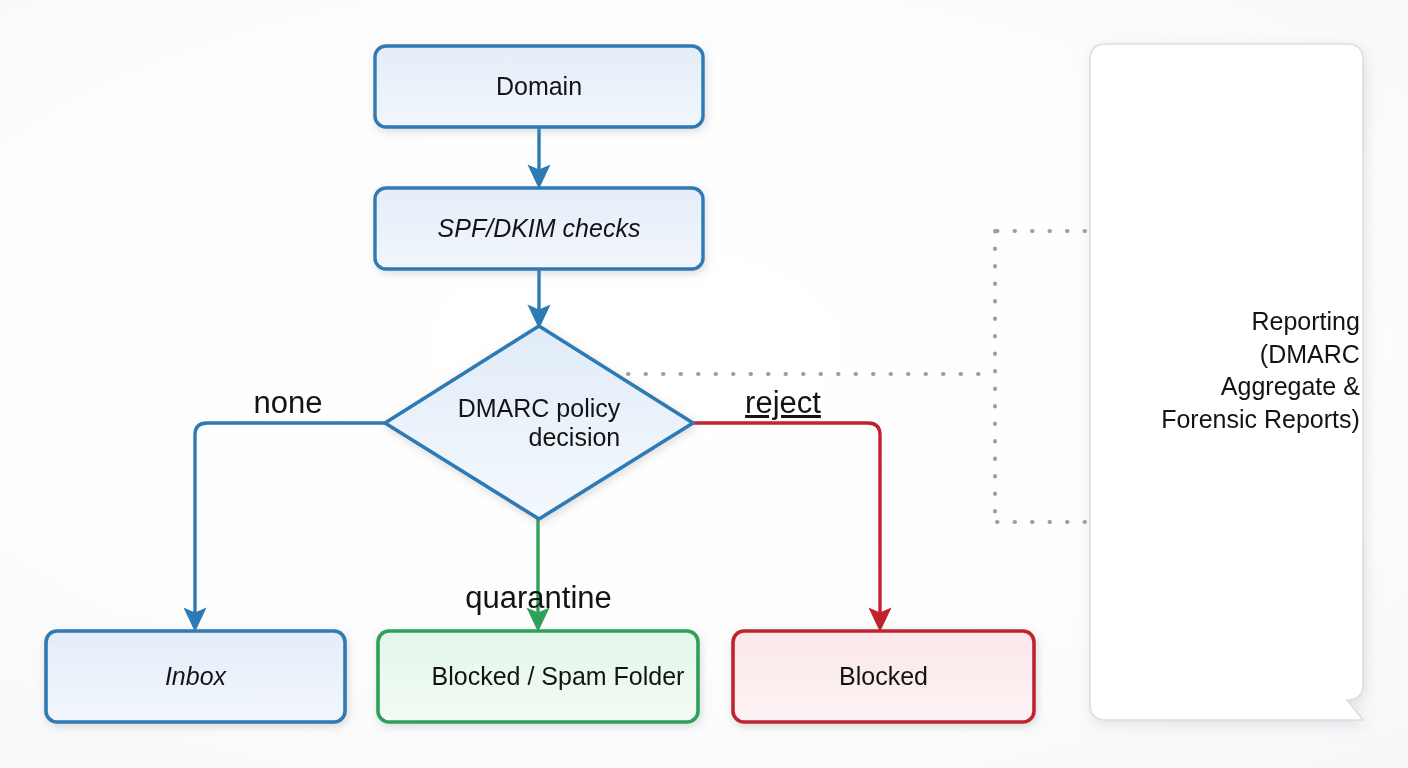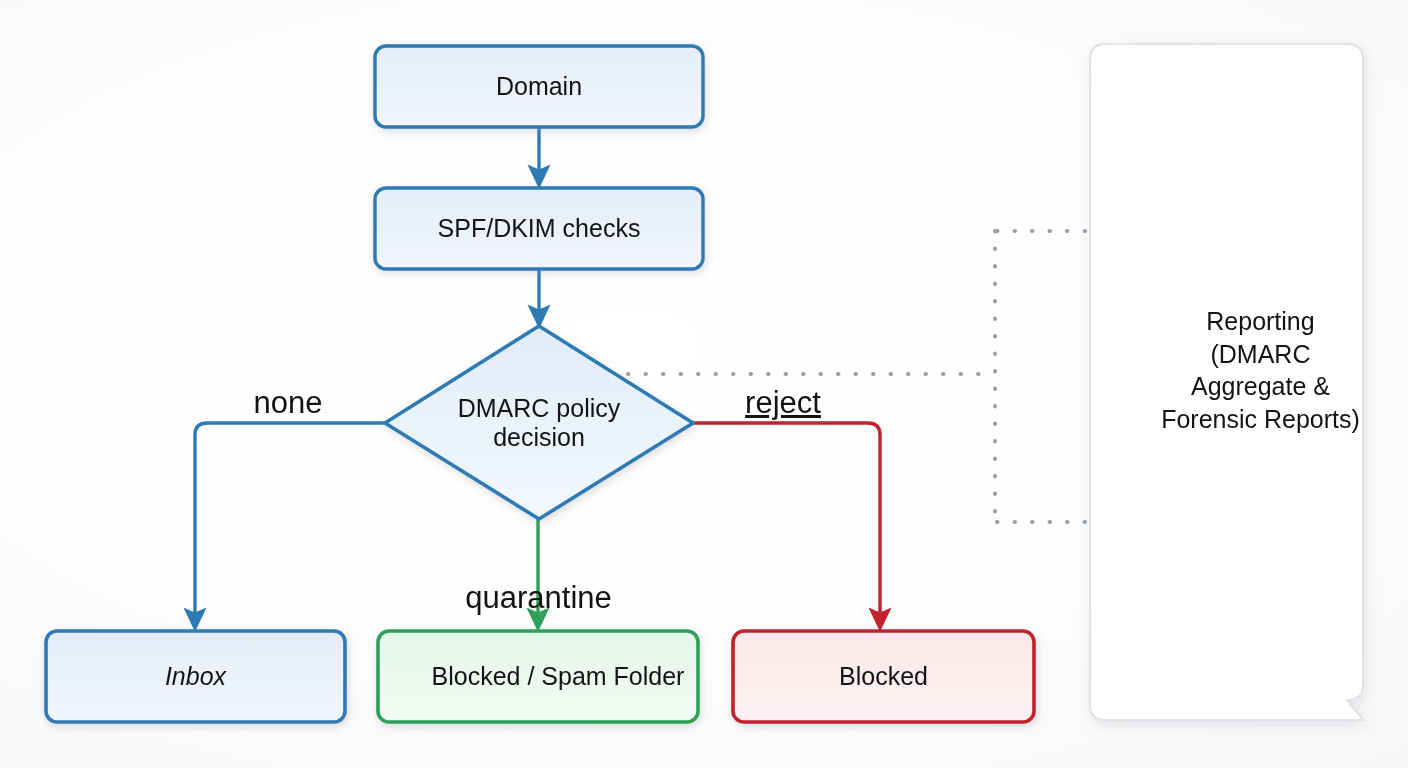--- a/index.html
+++ b/index.html
@@ -22,21 +22,21 @@
     left: 0;
     top: 0;
     width: 1408px;
     height: 768px;
   }
   .node-label {
     position: absolute;
     display: flex;
     align-items: center;
     justify-content: center;
-    text-align: center;
+    text-align: right;
     color: #131313;
     pointer-events: none;
     line-height: 1.18;
   }
   .box-label   { font-size: 25px; }
   .edge-label  { font-size: 31px; color: #131313; }
   .panel-label { font-size: 25px; line-height: 1.30; }
 </style>
 </head>
 <body>
@@ -111,21 +111,21 @@
 
     <rect x="46" y="631" width="299" height="91" rx="11" ry="11" fill="url(#gradBlue)" stroke="#2e7ab5" stroke-width="3.6" filter="url(#softShadow)"></rect>
 
     <rect x="378" y="631" width="320" height="91" rx="11" ry="11" fill="url(#gradGreen)" stroke="#2ea05a" stroke-width="3.6" filter="url(#softShadow)"></rect>
 
     <rect x="733" y="631" width="301" height="91" rx="11" ry="11" fill="url(#gradRed)" stroke="#c0232e" stroke-width="3.6" filter="url(#softShadow)"></rect>
   </svg>
 
   <div class="node-label box-label" style="left:375px; top:46px; width:328px; height:81px;">Domain</div>
 
-  <div class="node-label box-label" style="left:375px; top:188px; width:328px; height:81px;">SPF/DKIM checks</div>
+  <div class="node-label box-label" style="left:375px; top:188px; width:328px; height:81px;font-style:italic;">SPF/DKIM checks</div>
 
   <div class="node-label box-label" style="left:385px; top:373px; width:308px; height:100px; white-space:pre-line;">DMARC policy
 decision</div>
 
   <div class="node-label box-label" style="left:46px; top:631px; width:299px; height:91px;font-style:italic;">Inbox</div>
 
   <div class="node-label box-label" style="left:378px; top:631px; width:360px; height:91px;">Blocked / Spam Folder</div>
 
   <div class="node-label box-label" style="left:733px; top:631px; width:301px; height:91px;border-radius:15px;">Blocked</div>
 

